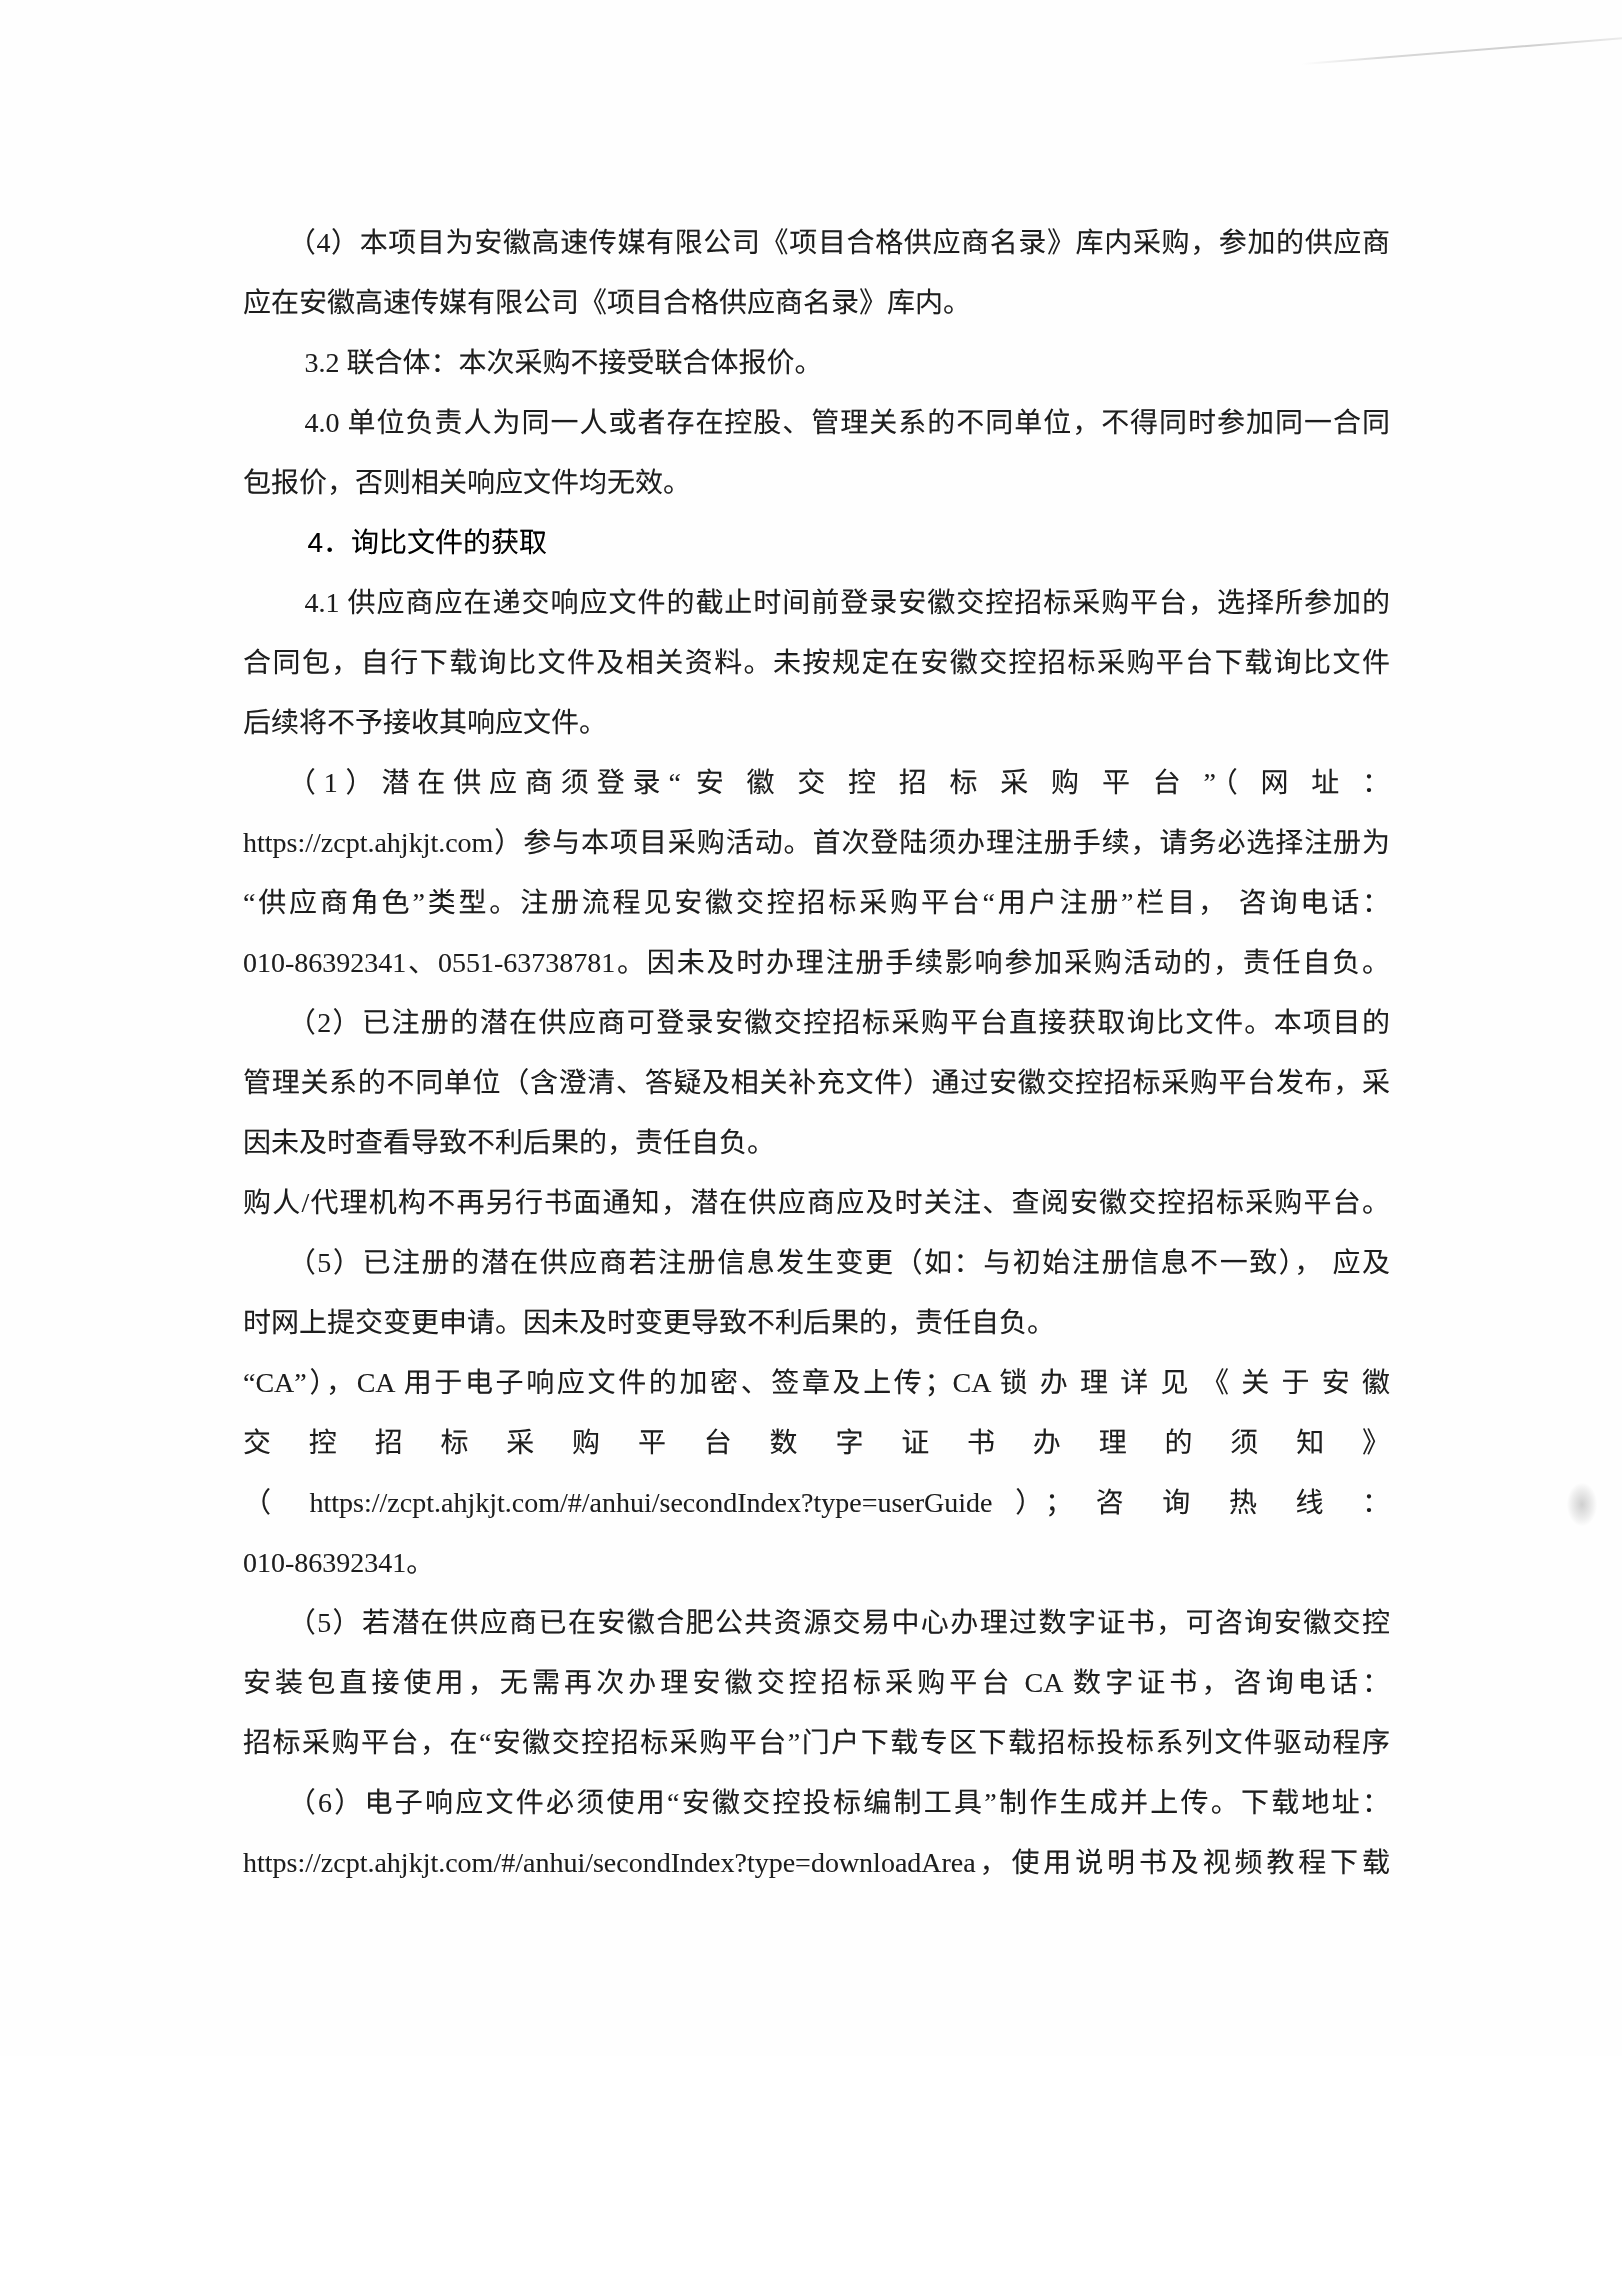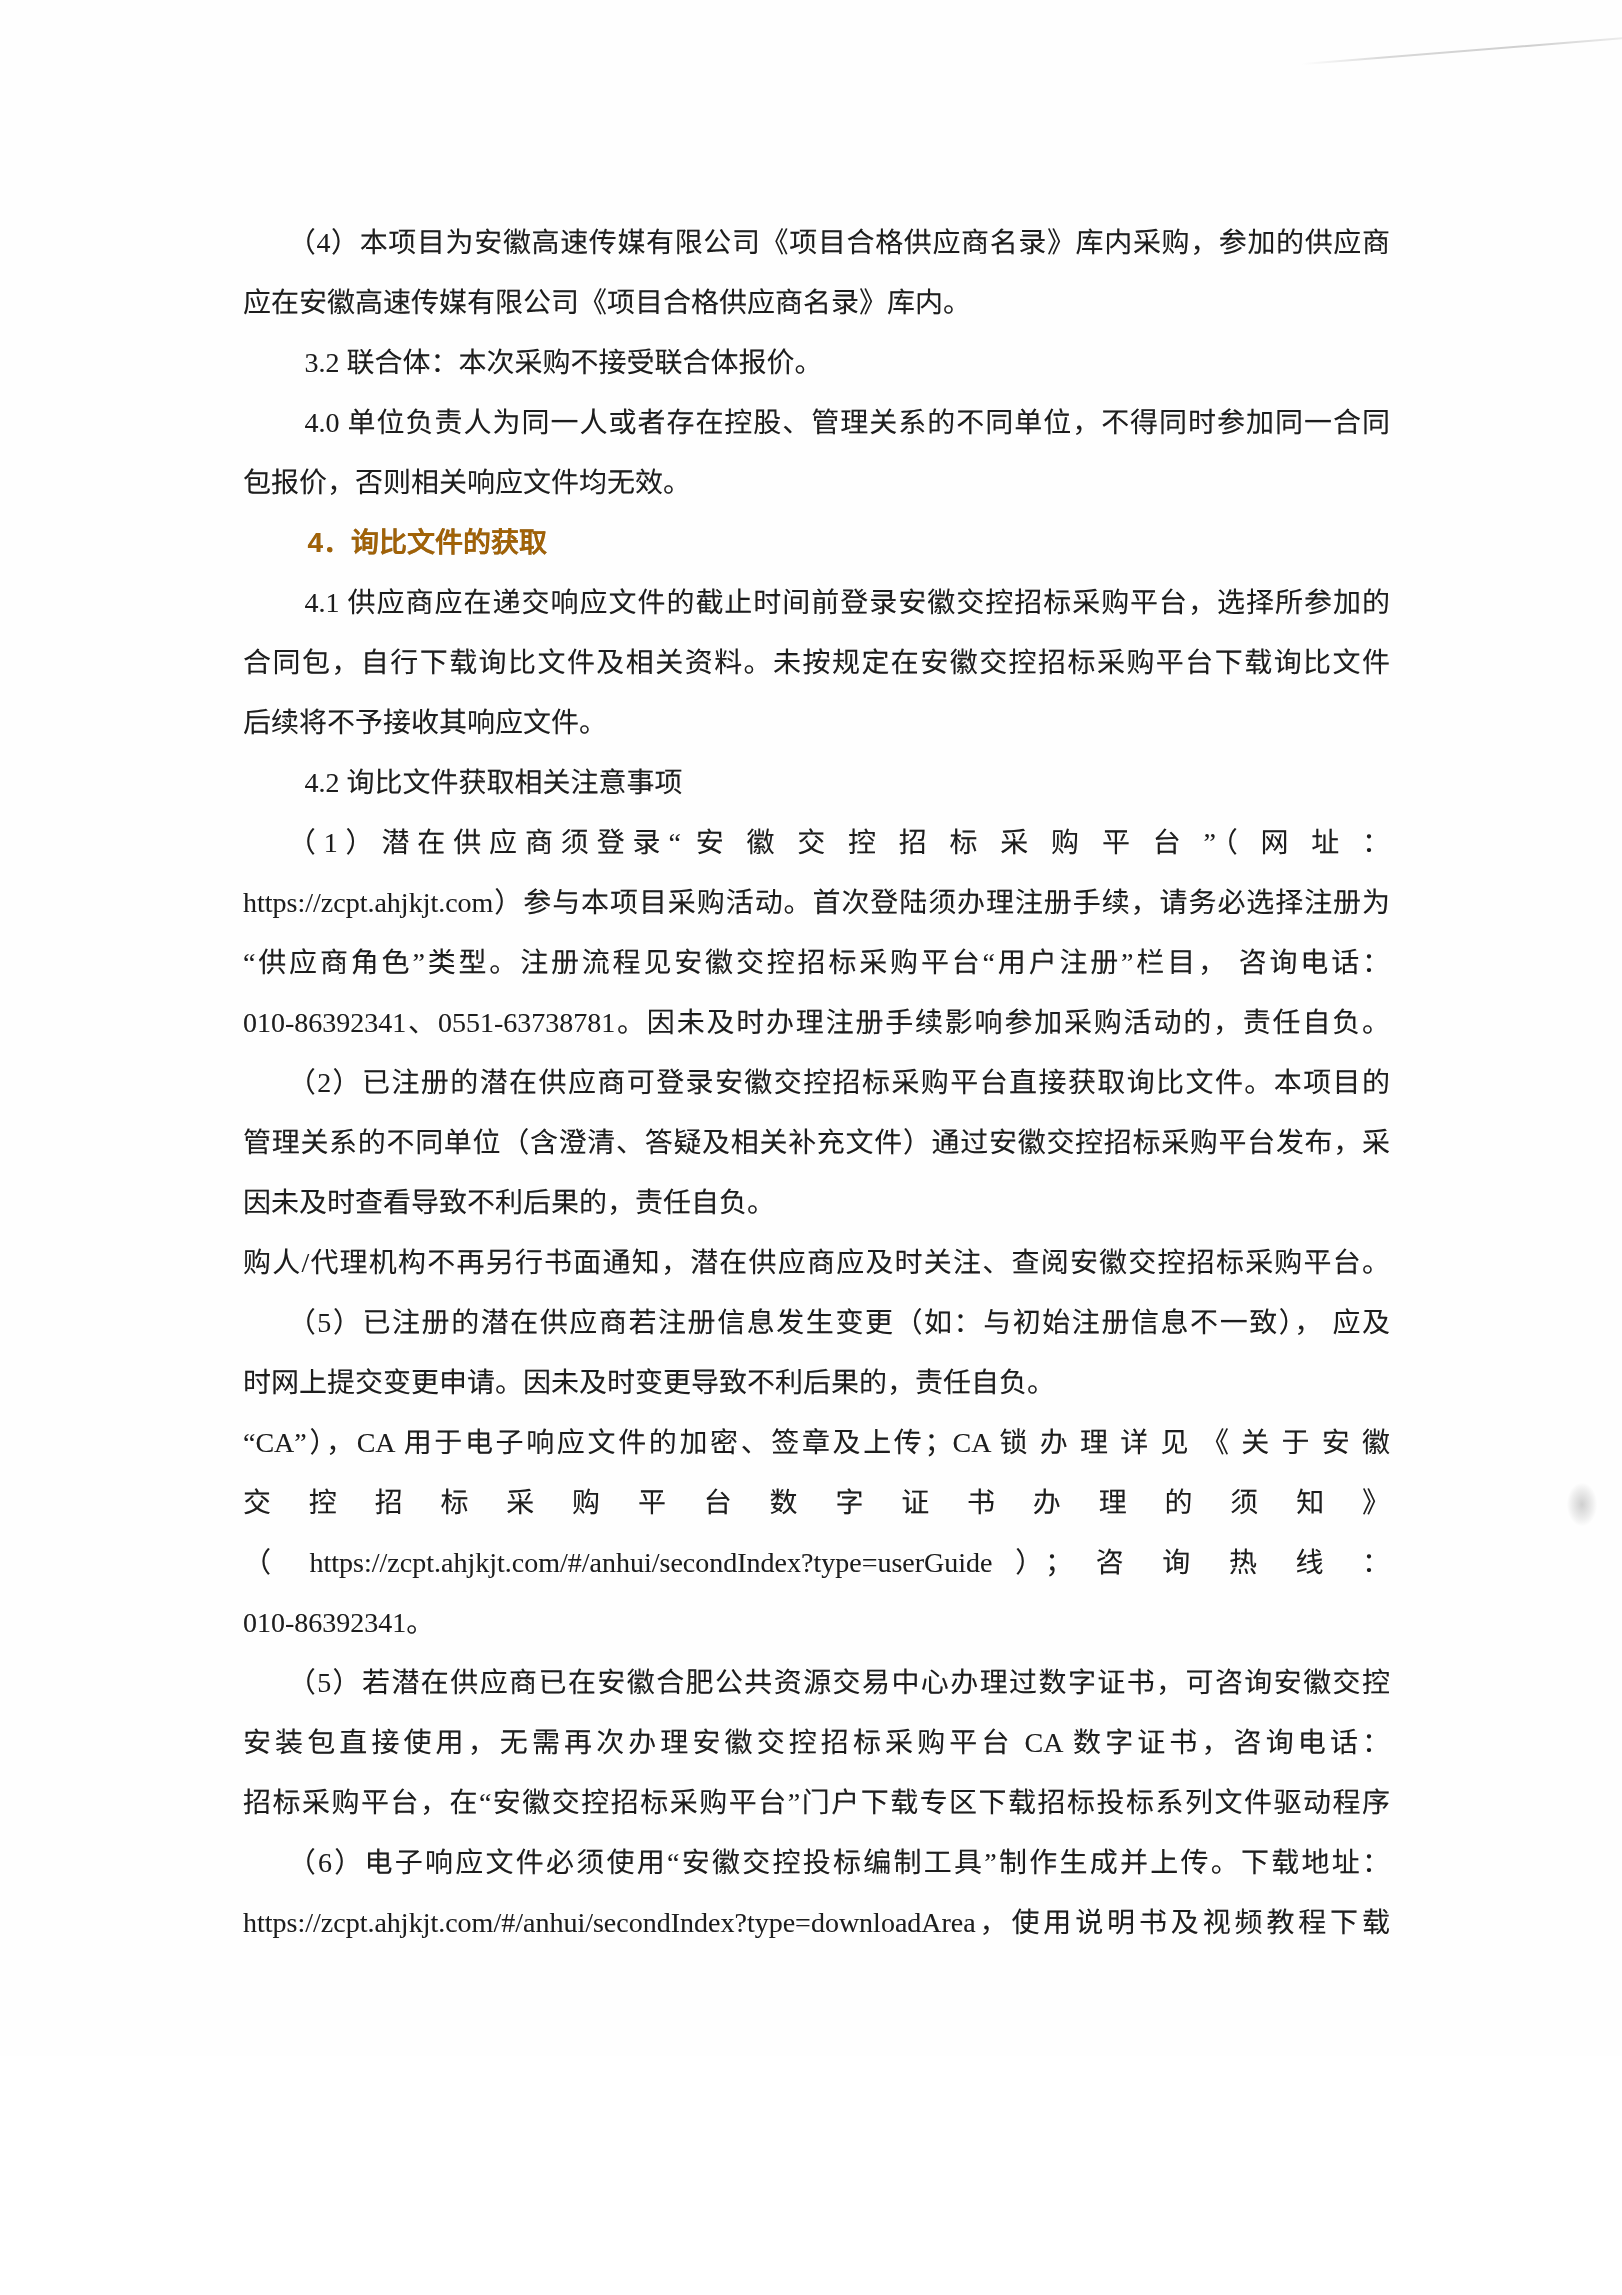--- a/index.html
+++ b/index.html
@@ -30,22 +30,22 @@
     text-shadow: 0 0 0.5px rgba(30,30,30,0.28);
     white-space: pre-wrap;
     overflow: hidden;
   }
   .line.fill {
     text-align: justify;
     text-align-last: justify;
   }
   .line.heading {
     font-family: "Liberation Sans", "DejaVu Sans", sans-serif;
-    font-weight: 700;
-    color: #a16207;
+    font-weight: 400;
+    color: #000000;
     text-shadow: 0 0 0.5px rgba(10,10,10,0.4);
   }
   
   .artifact-line {
     position: absolute;
     left: 1301px;
     top: 37px;
     width: 325px;
     height: 1.9px;
     border-radius: 0.9px;
@@ -78,21 +78,20 @@
   <main class="content">
       <div class="line fill" style="text-indent: 1.6em;">（4）本项目为安徽高速传媒有限公司《项目合格供应商名录》库内采购，参加的供应商</div>
       <div class="line">应在安徽高速传媒有限公司《项目合格供应商名录》库内。</div>
       <div class="line" style="text-indent: 2.2em;">3.2 联合体：本次采购不接受联合体报价。</div>
       <div class="line fill" style="text-indent: 2.2em;">4.0 单位负责人为同一人或者存在控股、管理关系的不同单位，不得同时参加同一合同</div>
       <div class="line">包报价，否则相关响应文件均无效。</div>
       <div class="line heading" style="text-indent: 2.3em;">4．询比文件的获取</div>
       <div class="line fill" style="text-indent: 2.2em;">4.1 供应商应在递交响应文件的截止时间前登录安徽交控招标采购平台，选择所参加的</div>
       <div class="line fill">合同包，自行下载询比文件及相关资料。未按规定在安徽交控招标采购平台下载询比文件的，</div>
       <div class="line">后续将不予接收其响应文件。</div>
-      <div class="line" style="text-indent: 2.2em;">4.2 询比文件获取相关注意事项</div>
       <div class="line fill" style="text-indent: 1.6em;">（1）潜在供应商须登录“ 安 徽 交 控 招 标 采 购 平 台 ”（ 网 址 ：</div>
       <div class="line fill">https://zcpt.ahjkjt.com）参与本项目采购活动。首次登陆须办理注册手续，请务必选择注册为</div>
       <div class="line fill">“供应商角色”类型。注册流程见安徽交控招标采购平台“用户注册”栏目， 咨询电话：</div>
       <div class="line fill">010-86392341、0551-63738781。因未及时办理注册手续影响参加采购活动的，责任自负。</div>
       <div class="line fill" style="text-indent: 1.6em;">（2）已注册的潜在供应商可登录安徽交控招标采购平台直接获取询比文件。本项目的</div>
       <div class="line fill">管理关系的不同单位（含澄清、答疑及相关补充文件）通过安徽交控招标采购平台发布，采</div>
       <div class="line">因未及时查看导致不利后果的，责任自负。</div>
       <div class="line fill">购人/代理机构不再另行书面通知，潜在供应商应及时关注、查阅安徽交控招标采购平台。</div>
       <div class="line fill" style="text-indent: 1.6em;">（5）已注册的潜在供应商若注册信息发生变更（如：与初始注册信息不一致）， 应及</div>
       <div class="line">时网上提交变更申请。因未及时变更导致不利后果的，责任自负。</div>

